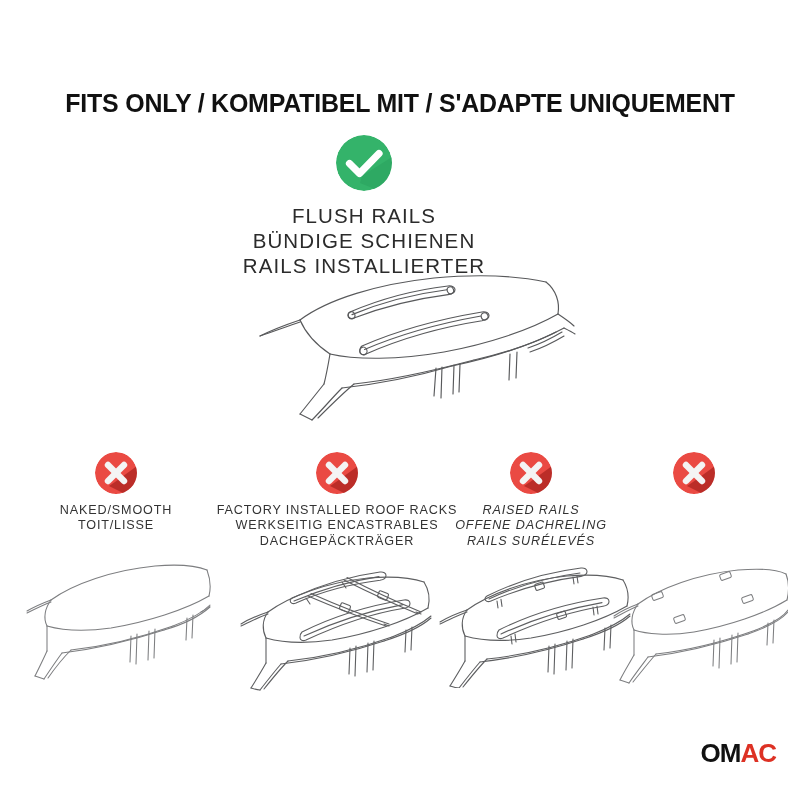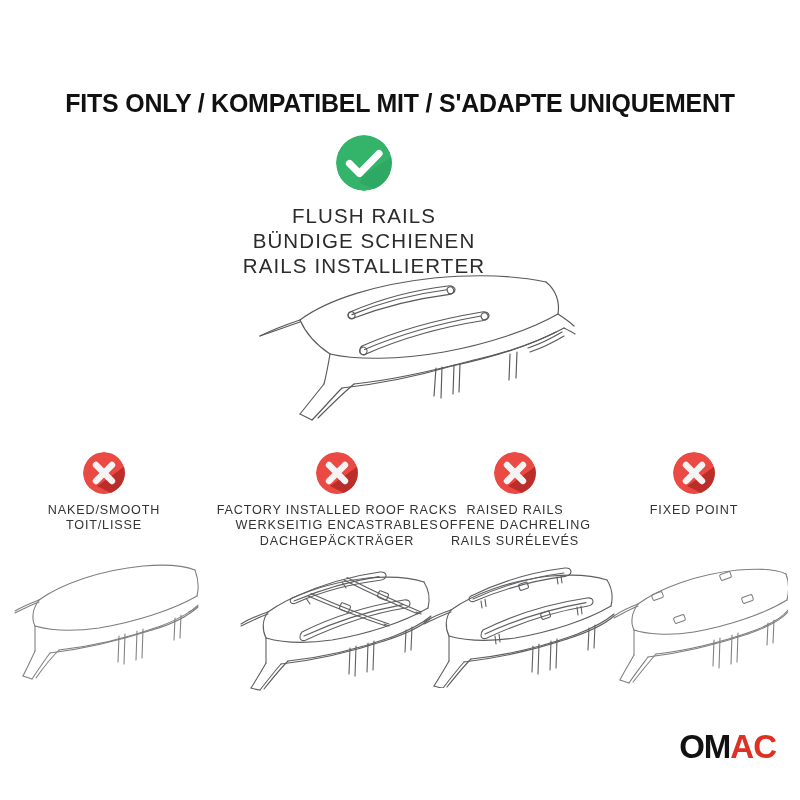--- a/index.html
+++ b/index.html
@@ -74,29 +74,29 @@
     letter-spacing:0.85px;font-weight:400;
   }
   .opt-caption div{white-space:nowrap;}
 
   .opt-illustration{
     position:absolute;left:0;width:100%;
   }
   .opt-illustration svg{display:block;margin:0 auto;}
 
   
-  #opt-0{left:4px;width:200px;}
+  #opt-0{left:16px;width:200px;}
   #opt-1{left:207px;width:260px;}
-  #opt-2{left:411px;width:208px;}
+  #opt-2{left:427px;width:208px;font-style:italic;}
   #opt-3{left:608px;width:172px;}
 
   
   .logo{
-    position:absolute;right:24px;bottom:36px;
-    font-weight:bold;font-size:33px;letter-spacing:-1px;
+    position:absolute;right:24px;bottom:30px;
+    font-weight:bold;font-size:26px;letter-spacing:-1px;
     line-height:34px;
   }
   .logo .om{color:#111111;}
   .logo .ac{color:#dd3124;}
 </style>
 </head>
 <body>
 
 <div class="page">
 
@@ -348,21 +348,20 @@
         <svg viewBox="0 0 42 42" xmlns="http://www.w3.org/2000/svg">
           <circle cx="21" cy="21" r="21" fill="#ea4a43"></circle>
           <path d="M20 30 L42 14 L42 40 L30 42 L14 34 Z" fill="#9e1b19" opacity="0.62"></path>
           <g stroke="#f4f4f4" stroke-width="6.4" stroke-linecap="round">
             <line x1="13" y1="13" x2="29" y2="29"></line>
             <line x1="29" y1="13" x2="13" y2="29"></line>
           </g>
         </svg>
       </div>
       <div class="opt-caption">
-        <div>FIXED POINT</div>
       </div>
       <div class="opt-illustration" style="top:104px;">
         <svg width="180" height="132" viewBox="0 0 180 132" xmlns="http://www.w3.org/2000/svg" fill="none" stroke="#7d7e80" stroke-width="1.05" stroke-linecap="round" stroke-linejoin="round">
           <path d="M30 48 C52 32 90 18 130 14 C154 12 170 14 178 18"></path>
           <path d="M178 18 C181 26 181 36 179 44"></path>
           <path d="M179 44 C156 58 120 70 86 76 C60 80 38 78 26 74"></path>
           <path d="M26 74 C22 66 24 56 30 48"></path>
           <path d="M30 48 C22 51 13 55 6 60"></path>
           <path d="M6 62 C14 58 22 53 30 50"></path>
           <path d="M26 74 C26 84 26 92 26 99"></path>

